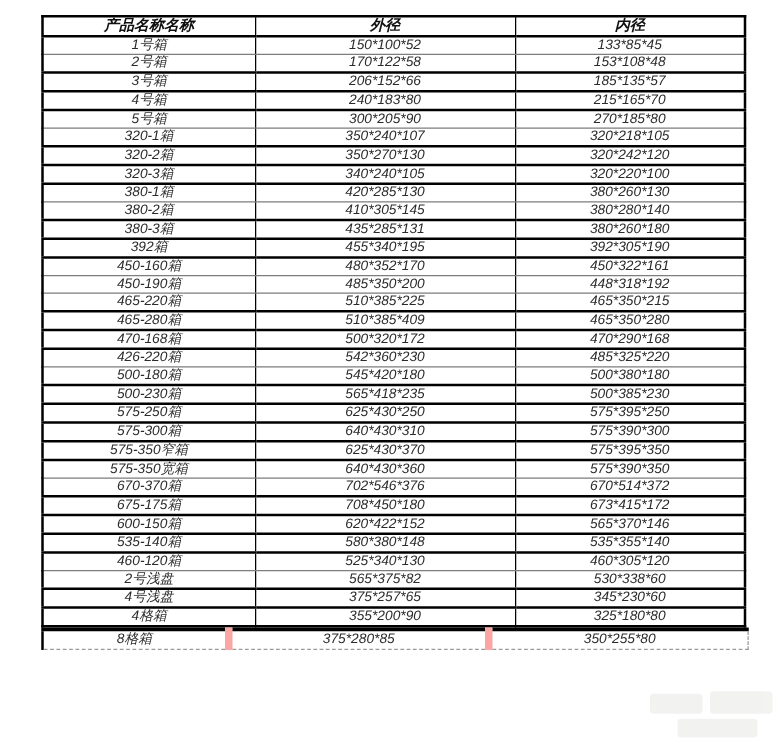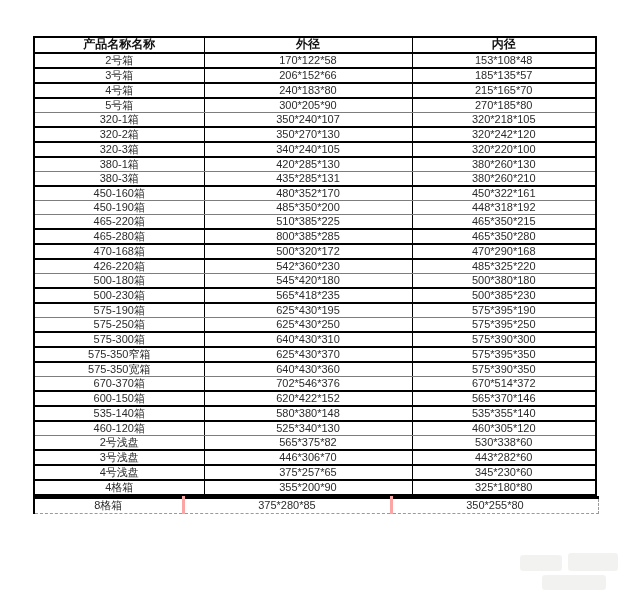--- a/index.html
+++ b/index.html
@@ -1,21 +1,21 @@
 <!DOCTYPE html>
 <html><head>
 <meta charset="utf-8">
 <style>
   html,body{margin:0;padding:0;}
   body{
     width:623px;height:595px;position:relative;background:#ffffff;
     font-family:"Liberation Sans","DejaVu Sans",sans-serif;
     color:#2b2b2b;overflow:hidden;
   }
-  .table-wrap{position:absolute;left:33px;top:36px;}
+  .table-wrap{position:absolute;left:33px;top:12px;font-style:italic;}
   table{border-collapse:collapse;table-layout:fixed;}
   #main-table{width:562px;border:2px solid #000;}
   #main-table col.c1{width:170px;}
   #main-table col.c2{width:208px;}
   #main-table col.c3{width:184px;}
   th,td{
     padding:0;margin:0;text-align:center;vertical-align:middle;
     font-size:11px;line-height:1.15;height:13px;
     border-left:1px solid #000;border-right:1px solid #000;
     white-space:nowrap;overflow:hidden;
@@ -29,21 +29,21 @@
   tbody tr:last-child td{border-bottom:none;}
   
   #footer-table{
     width:564px;border-top:3px solid #000;
     border-left:2px solid #000;
     border-right:1px dashed #9a9a96;border-bottom:1px dashed #9a9a96;
   }
   #footer-table col.f1{width:149px;}
   #footer-table col.f2{width:208px;}
   #footer-table col.f3{width:207px;}
-  #footer-table td{height:14px;border-left:1px solid #000;border-right:3px solid #fca5a5;}
+  #footer-table td{height:14px;border-left:1px solid #000;border-right:6px solid #fca5a5;}
   #footer-table td:first-child{border-left:none;}
   #footer-table td:last-child{border-right:none;}
   
   .watermark{position:absolute;right:3px;bottom:2px;width:100px;height:40px;opacity:.55;pointer-events:none;}
   .watermark i{position:absolute;display:block;background:#e9e9e5;border-radius:3px;}
   .watermark i.w1{left:0;top:2px;width:42px;height:16px;}
   .watermark i.w2{left:48px;top:0;width:50px;height:18px;}
   .watermark i.w3{left:22px;top:22px;width:64px;height:15px;}
 </style>
 </head>
@@ -58,20 +58,25 @@
         <col class="c3">
       </colgroup>
     <thead>
       <tr>
         <th>产品名称名称</th>
         <th>外径</th>
         <th>内径</th>
       </tr>
     </thead>
     <tbody id="main-rows">
+        <tr class="thin">
+    <td>1号箱</td>
+    <td>150*100*52</td>
+    <td>133*85*45</td>
+  </tr>
         <tr>
     <td>2号箱</td>
     <td>170*122*58</td>
     <td>153*108*48</td>
   </tr>
         <tr>
     <td>3号箱</td>
     <td>206*152*66</td>
     <td>185*135*57</td>
   </tr>
@@ -99,42 +104,52 @@
     <td>320-3箱</td>
     <td>340*240*105</td>
     <td>320*220*100</td>
   </tr>
         <tr class="thin">
     <td>380-1箱</td>
     <td>420*285*130</td>
     <td>380*260*130</td>
   </tr>
         <tr>
+    <td>380-2箱</td>
+    <td>410*305*145</td>
+    <td>380*280*140</td>
+  </tr>
+        <tr>
     <td>380-3箱</td>
     <td>435*285*131</td>
-    <td>380*260*210</td>
+    <td>380*260*180</td>
+  </tr>
+        <tr>
+    <td>392箱</td>
+    <td>455*340*195</td>
+    <td>392*305*190</td>
   </tr>
         <tr class="thin">
     <td>450-160箱</td>
     <td>480*352*170</td>
     <td>450*322*161</td>
   </tr>
         <tr class="thin">
     <td>450-190箱</td>
     <td>485*350*200</td>
     <td>448*318*192</td>
   </tr>
         <tr>
     <td>465-220箱</td>
     <td>510*385*225</td>
     <td>465*350*215</td>
   </tr>
         <tr>
     <td>465-280箱</td>
-    <td>800*385*285</td>
+    <td>510*385*409</td>
     <td>465*350*280</td>
   </tr>
         <tr>
     <td>470-168箱</td>
     <td>500*320*172</td>
     <td>470*290*168</td>
   </tr>
         <tr class="thin">
     <td>426-220箱</td>
     <td>542*360*230</td>
@@ -143,25 +158,20 @@
         <tr>
     <td>500-180箱</td>
     <td>545*420*180</td>
     <td>500*380*180</td>
   </tr>
         <tr>
     <td>500-230箱</td>
     <td>565*418*235</td>
     <td>500*385*230</td>
   </tr>
-        <tr class="thin">
-    <td>575-190箱</td>
-    <td>625*430*195</td>
-    <td>575*395*190</td>
-  </tr>
         <tr>
     <td>575-250箱</td>
     <td>625*430*250</td>
     <td>575*395*250</td>
   </tr>
         <tr>
     <td>575-300箱</td>
     <td>640*430*310</td>
     <td>575*390*300</td>
   </tr>
@@ -174,43 +184,43 @@
     <td>575-350宽箱</td>
     <td>640*430*360</td>
     <td>575*390*350</td>
   </tr>
         <tr>
     <td>670-370箱</td>
     <td>702*546*376</td>
     <td>670*514*372</td>
   </tr>
         <tr>
+    <td>675-175箱</td>
+    <td>708*450*180</td>
+    <td>673*415*172</td>
+  </tr>
+        <tr>
     <td>600-150箱</td>
     <td>620*422*152</td>
     <td>565*370*146</td>
   </tr>
         <tr>
     <td>535-140箱</td>
     <td>580*380*148</td>
     <td>535*355*140</td>
   </tr>
         <tr class="thin">
     <td>460-120箱</td>
     <td>525*340*130</td>
     <td>460*305*120</td>
   </tr>
         <tr>
     <td>2号浅盘</td>
     <td>565*375*82</td>
     <td>530*338*60</td>
-  </tr>
-        <tr>
-    <td>3号浅盘</td>
-    <td>446*306*70</td>
-    <td>443*282*60</td>
   </tr>
         <tr>
     <td>4号浅盘</td>
     <td>375*257*65</td>
     <td>345*230*60</td>
   </tr>
         <tr>
     <td>4格箱</td>
     <td>355*200*90</td>
     <td>325*180*80</td>

